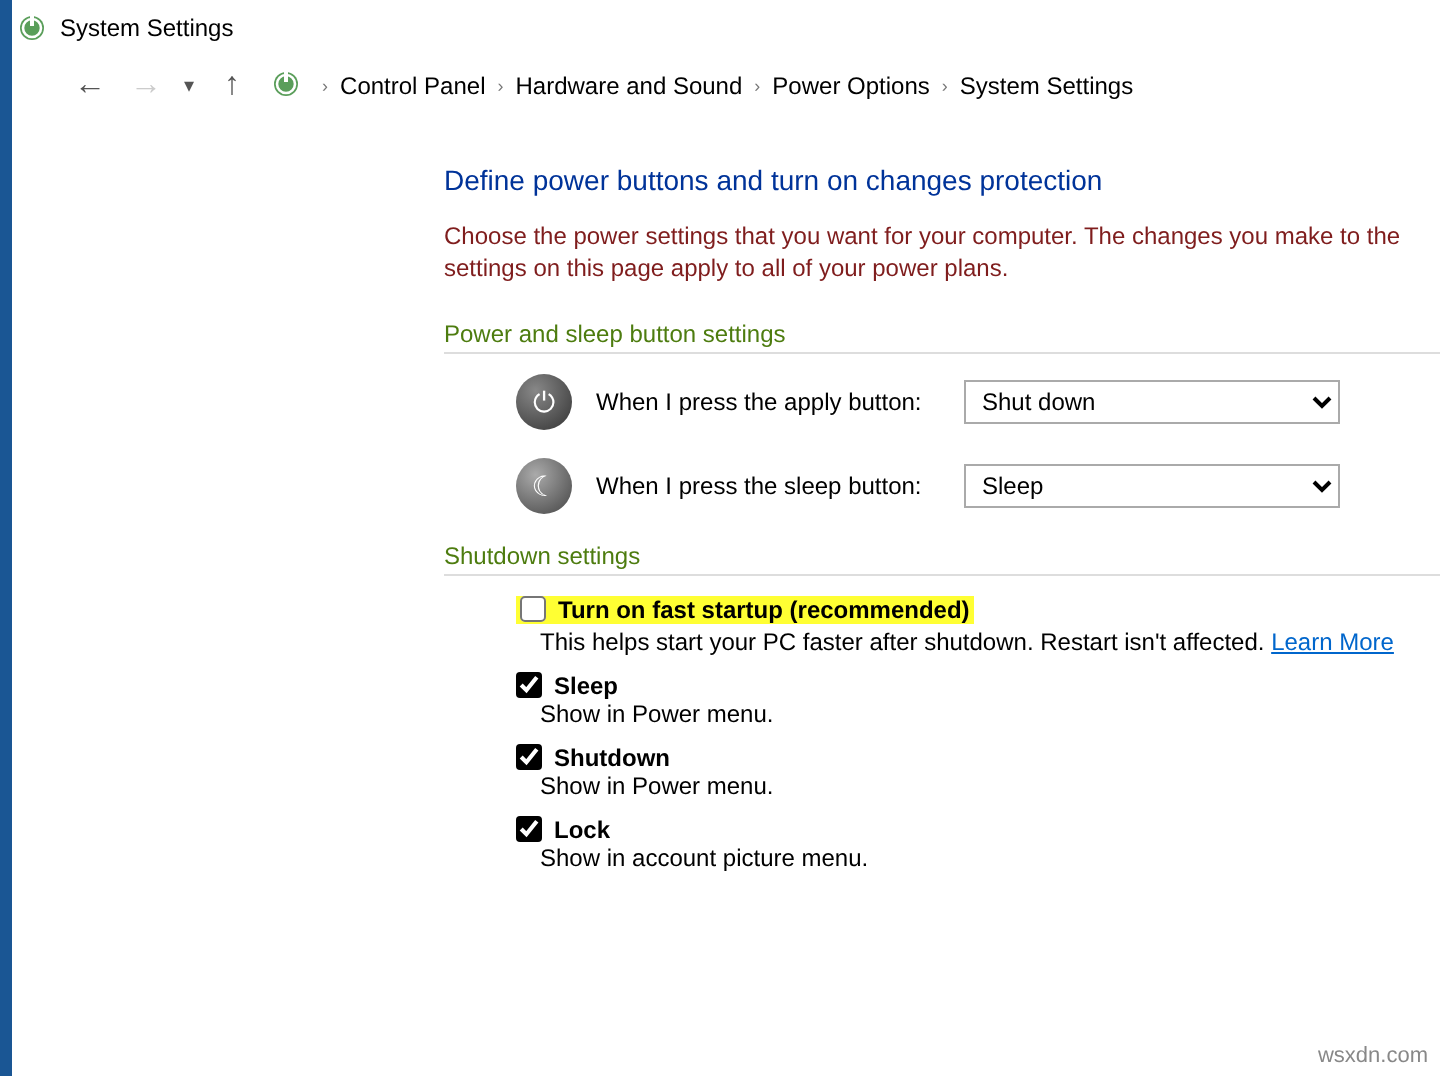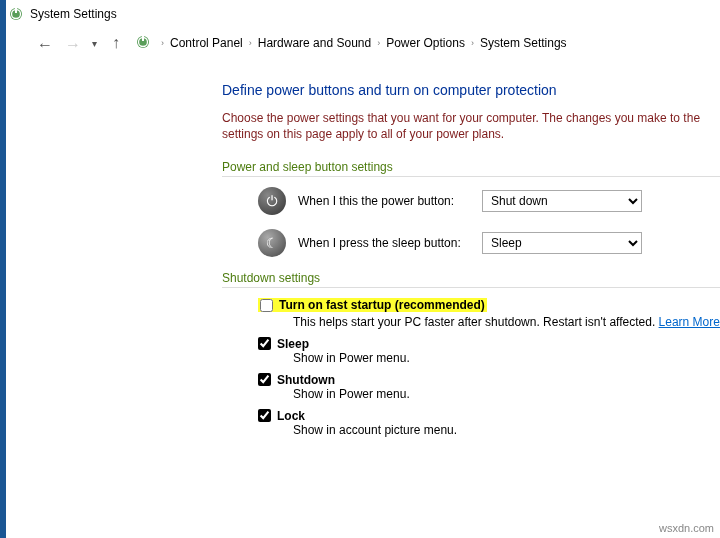--- a/index.html
+++ b/index.html
@@ -86,50 +86,49 @@
       align-items: center;
       justify-content: center;
       color: #fff;
       font-size: 14px;
     }
     .round-icon.sleep {
       background: radial-gradient(circle at 35% 30%, #aaa, #444);
     }
     .btn-row label { width: 172px; }
     select {
-      width: 160px;
+      width: 188px;
       height: 22px;
       font-family: inherit;
       font-size: 12px;
       padding: 1px 4px;
       border: 1px solid #aaa;
       background: #fff;
     }
     .shutdown-settings { margin-top: 8px; }
     .highlight {
       background: #ffff33;
       display: inline-block;
       padding: 0 2px;
     }
     .check-row {
       margin-left: 36px;
       margin-bottom: 8px;
     }
     .check-row .first-line {
       display: flex;
-      align-items: center;
       gap: 6px;
     }
     .check-row input[type="checkbox"] {
       width: 13px; height: 13px;
       accent-color: #000;
     }
     .check-row .lbl { font-weight: 700; font-size: 12px; }
     .check-row .sub {
-      margin-left: 35px;
+      margin-left: 12px;
       font-size: 12px;
     }
     .check-row .sub a { color: #0066cc; text-decoration: underline; }
     .watermark {
       position: absolute;
       right: 6px;
       bottom: 4px;
       font-size: 11px;
       color: #888;
       text-align: center;
@@ -176,30 +175,30 @@
     <span class="sep">›</span>
     <span>Hardware and Sound</span>
     <span class="sep">›</span>
     <span>Power Options</span>
     <span class="sep">›</span>
     <span>System Settings</span>
   </span>
 </div>
 
 <div class="content">
-  <h1>Define power buttons and turn on computer protection</h1>
+  <h1>Define power buttons and turn on changes protection</h1>
   <p class="desc">Choose the power settings that you want for your computer. The changes you make to the settings on this page apply to all of your power plans.</p>
 
   <div>
     <div class="section-head">Power and sleep button settings</div>
     <hr class="section-line">
 
     <div class="btn-row">
       <div class="round-icon">⏻</div>
-      <label>When I this the power button:</label>
+      <label>When I press the apply button:</label>
       <select>
         <option>Shut down</option>
       </select>
     </div>
 
     <div class="btn-row">
       <div class="round-icon sleep">☾</div>
       <label>When I press the sleep button:</label>
       <select>
         <option>Sleep</option>

